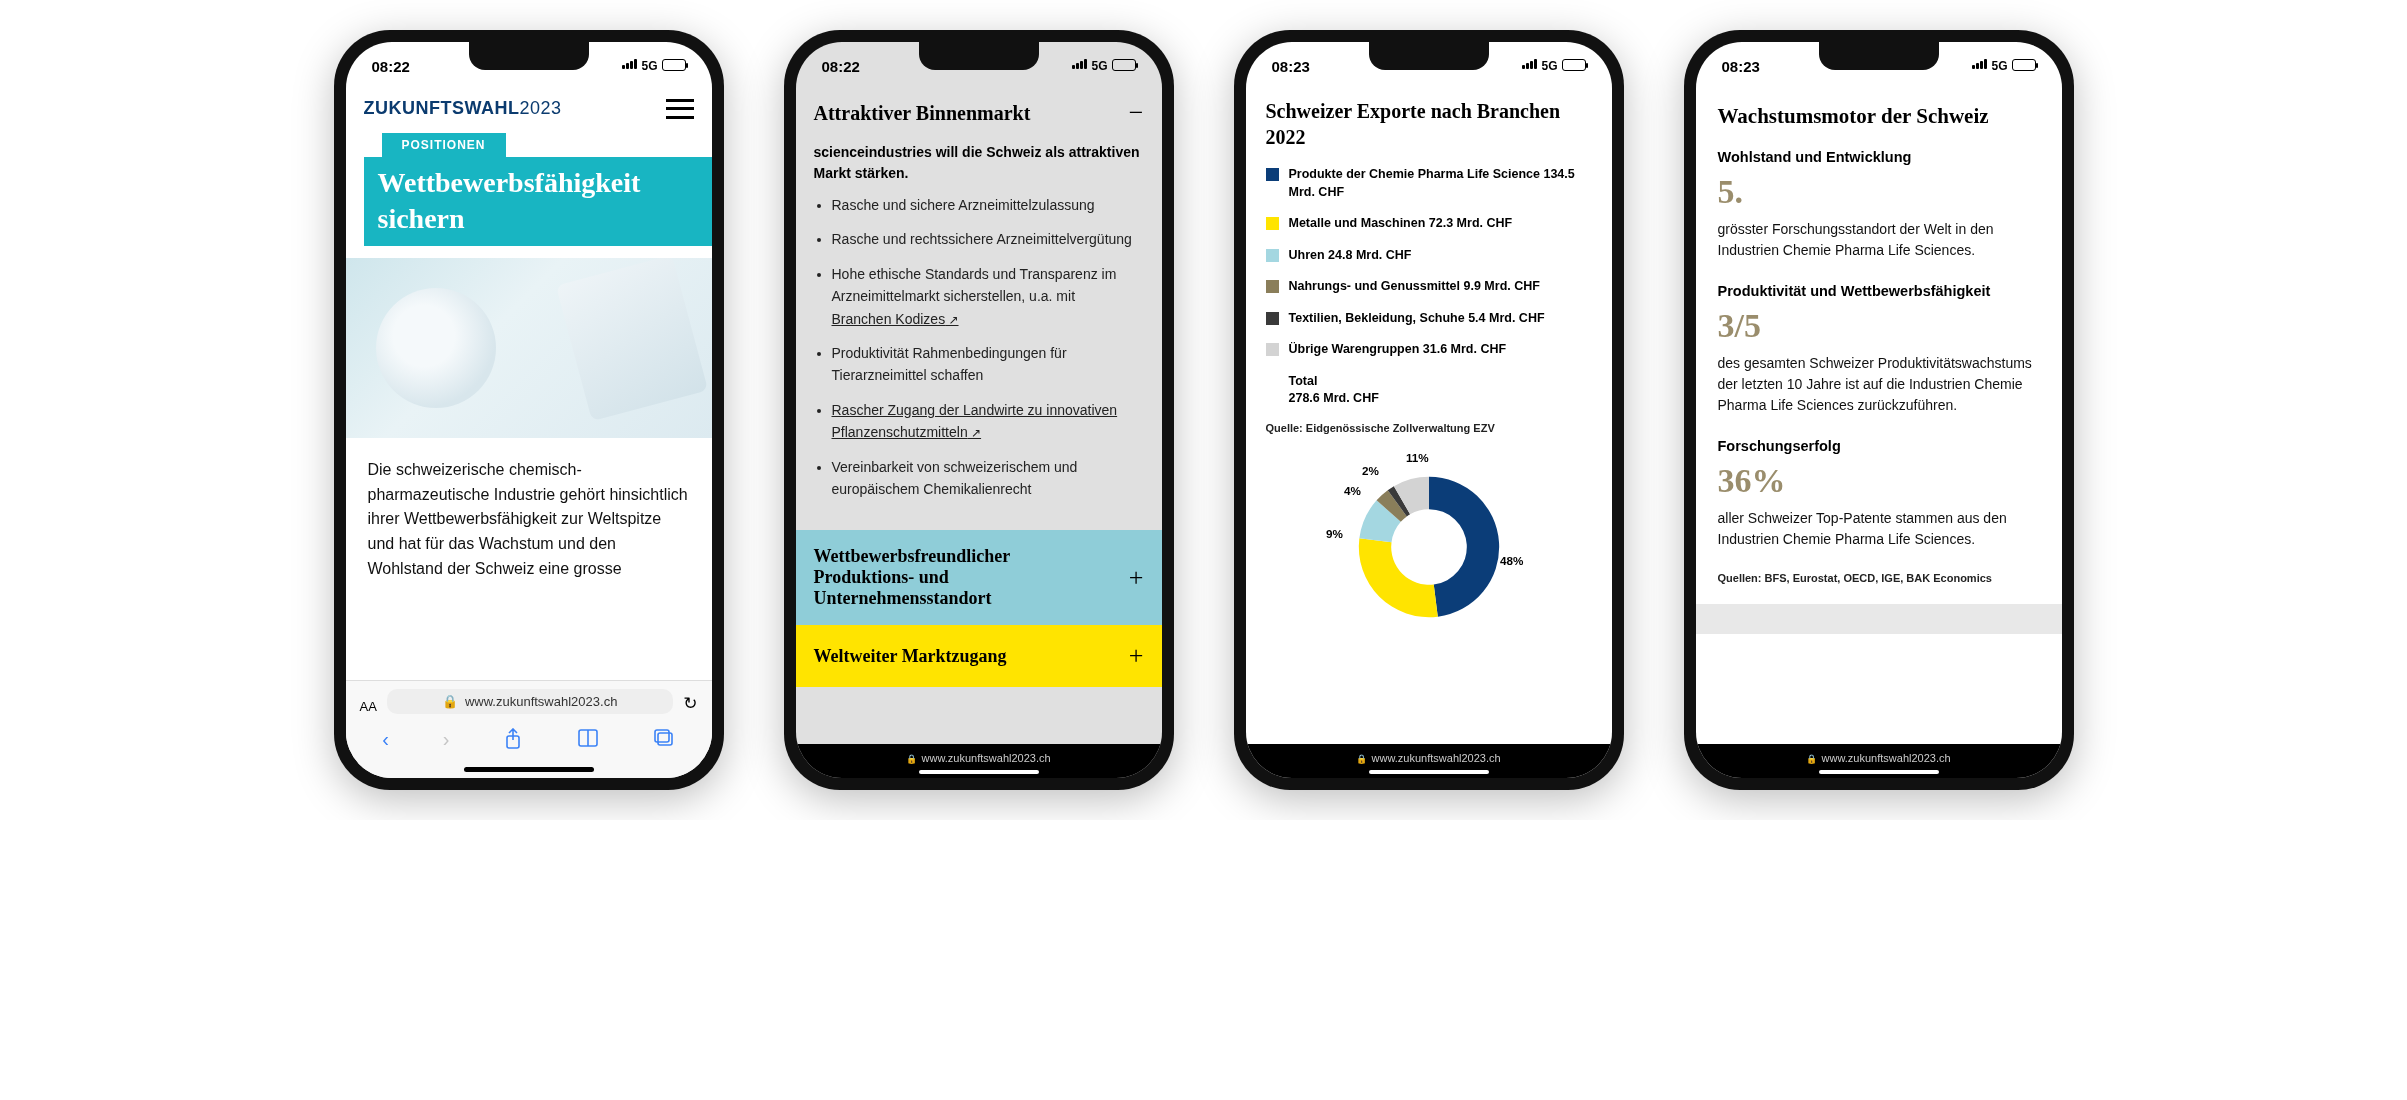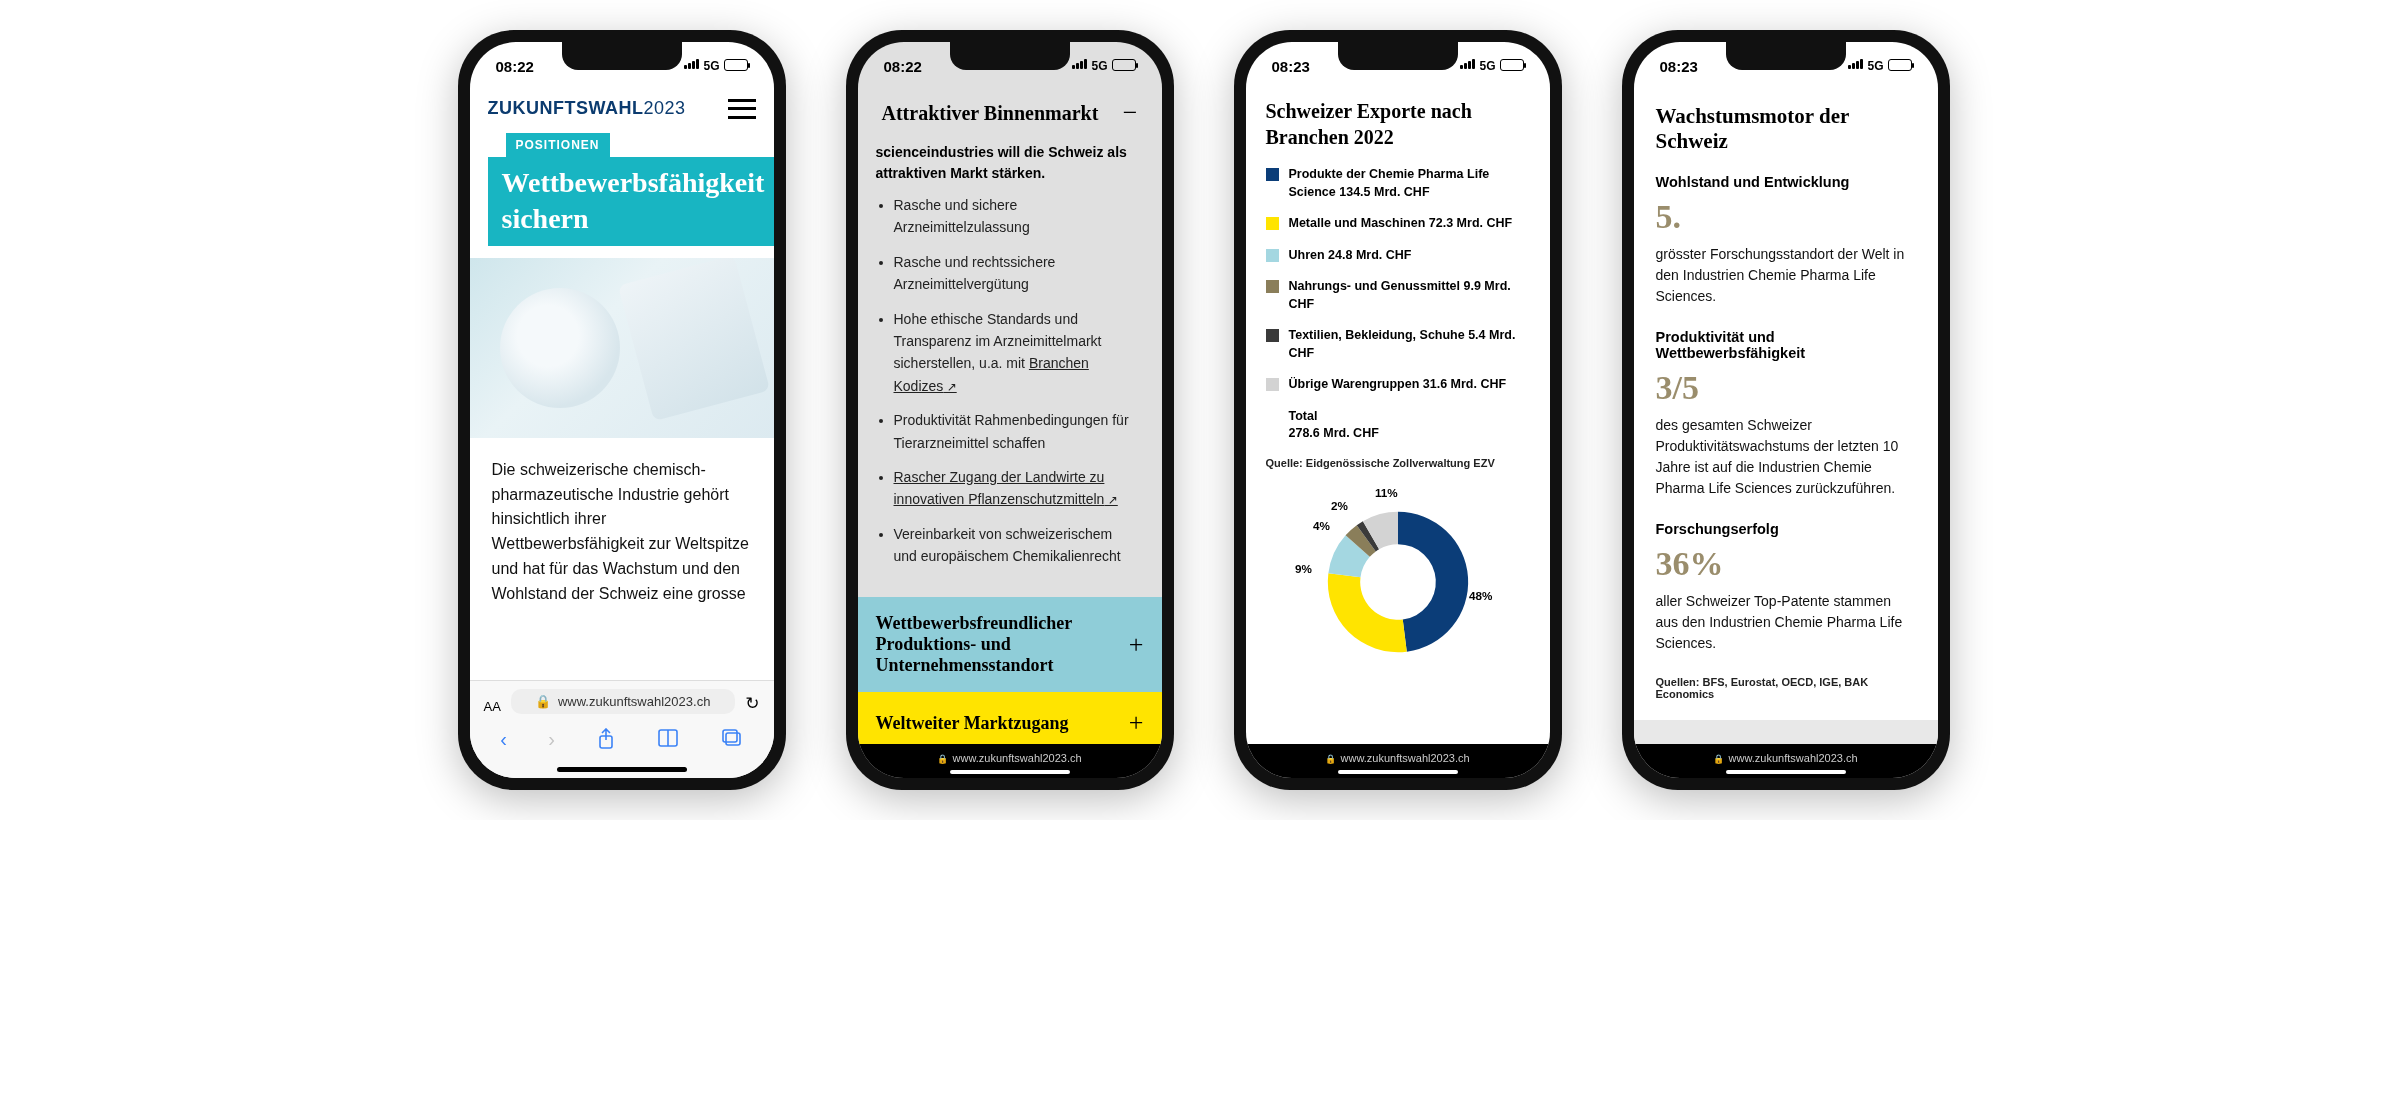--- a/index.html
+++ b/index.html
@@ -6,21 +6,21 @@
   body {
     background: #fff;
     font-family: -apple-system, BlinkMacSystemFont, "Segoe UI", sans-serif;
     display: flex;
     gap: 60px;
     padding: 30px;
     justify-content: center;
     align-items: flex-start;
   }
   .phone {
-    width: 328px;
+    width: 390px;
     height: 760px;
     border-radius: 56px;
     background: #111;
     padding: 12px;
     position: relative;
     box-shadow: 0 10px 40px rgba(0,0,0,0.25);
   }
   .phone-inner {
     width: 100%;
     height: 100%;
@@ -64,21 +64,21 @@
   .battery-fill { background:#000; height:100%; width:85%; border-radius:1px; }
   .content { flex: 1; overflow: hidden; display: flex; flex-direction: column; }
   .scroll { flex: 1; overflow: hidden; }
 
   
   .p1-header { display:flex; justify-content:space-between; align-items:center; padding: 14px 18px; }
   .logo { font-weight: 700; font-size: 18px; color: #0b3b6f; letter-spacing: 0.5px; }
   .logo span.year { font-weight: 400; color: #0b3b6f; }
   .hamburger { width: 28px; height: 20px; display:flex; flex-direction:column; justify-content:space-between; cursor:pointer;}
   .hamburger span { height: 3px; background:#000; width:100%; }
-  .tag { display:inline-block; background:#18b5c2; color:#fff; font-size:12px; font-weight:700; letter-spacing:1px; padding:5px 10px; margin-left:18px;}
+  .tag { display:inline-block; background:#18b5c2; color:#fff; font-size:12px; font-weight:700; letter-spacing:1px; padding:5px 20px; margin-left:18px;}
   .headline-wrap { margin: 0 0 12px 18px; }
   .headline { background:#18b5c2; color:#fff; font-family: Georgia, serif; font-size:28px; font-weight:700; padding:8px 14px; display:inline-block; line-height:1.3; }
   .hero-img {
     width:100%; height:180px;
     background: linear-gradient(135deg,#cfe6ec 0%, #e9f3f6 40%, #dceaf0 100%);
     position:relative; overflow:hidden;
   }
   .hero-img::before {
     content:""; position:absolute; left:30px; top:30px; width:120px; height:120px;
     background: radial-gradient(circle at 40% 40%, #f5f9fb 30%, #d8e6ec 70%);
@@ -94,21 +94,21 @@
   .safari-bar { border-top:1px solid #ddd; background:#f8f8f8; }
   .url-bar { display:flex; align-items:flex-end; justify-content:space-between; padding:8px 14px; }
   .url-pill { flex:1; margin:0 10px; background:#eee; border-radius:10px; padding:5px 10px; display:flex; align-items:center; justify-content:center; gap:6px; font-size:13px; color:#333;}
   .safari-icons { display:flex; justify-content:space-around; padding:6px 10px 8px; }
   .safari-icons span { color:#3b82f6; font-size:20px; }
   .safari-icons span.disabled { color:#c5c5c5; }
   .home-indicator { width:130px; height:5px; background:#000; border-radius:3px; margin:4px auto 6px; }
 
   
   .p2-bg { background:#e0e0e0; }
-  .accordion-head { display:flex; justify-content:space-between; align-items:center; padding:14px 24px; font-family:Georgia,serif; font-size:20px; font-weight:700; }
+  .accordion-head { display:flex; justify-content:space-between; align-items:center; padding:14px 18px; font-family:Georgia,serif; font-size:20px; font-weight:700; }
   .minus { font-size:26px; font-weight:300; }
   .plus { font-size:26px; font-weight:300; }
   .intro { padding:0 18px 10px; font-size:14px; font-weight:700; line-height:1.5; }
   .bullets { padding: 0 24px 18px 36px; font-size:14px; line-height:1.6; color:#222;}
   .bullets li { margin-bottom:12px; list-style: disc; }
   .bullets a { color:#222; text-decoration: underline; }
   .ext-icon::after { content:" ↗"; font-size:12px; }
   .acc-teal { background:#8fcdd8; }
   .acc-yellow { background:#ffe400; }
   .acc-row { display:flex; justify-content:space-between; align-items:center; padding:16px 18px; font-family:Georgia,serif; font-size:18px; font-weight:700;}

